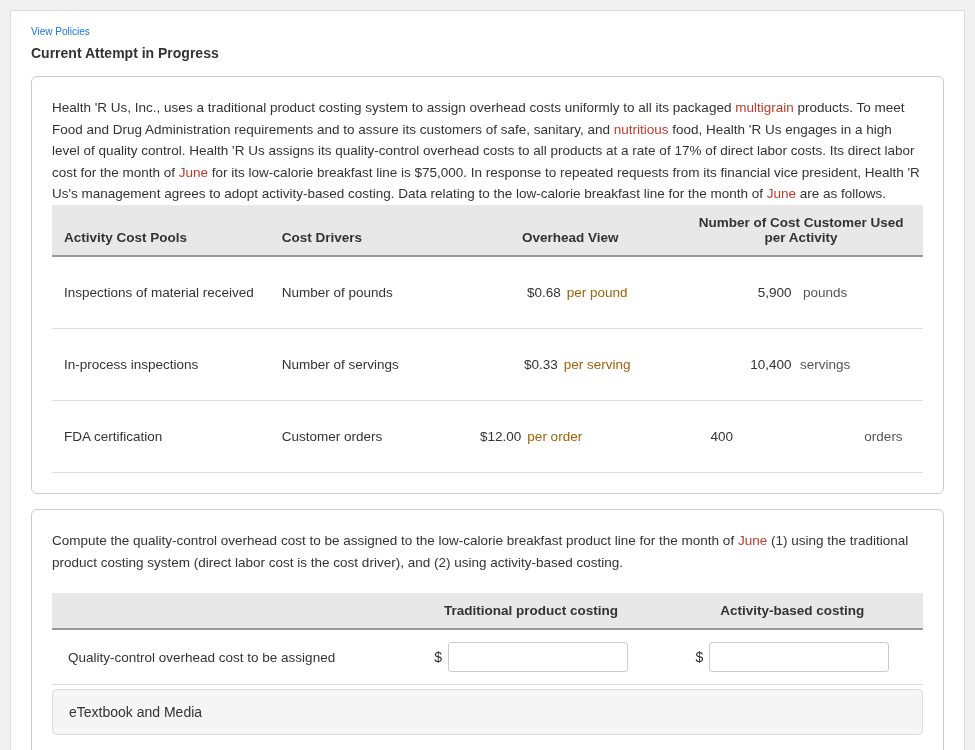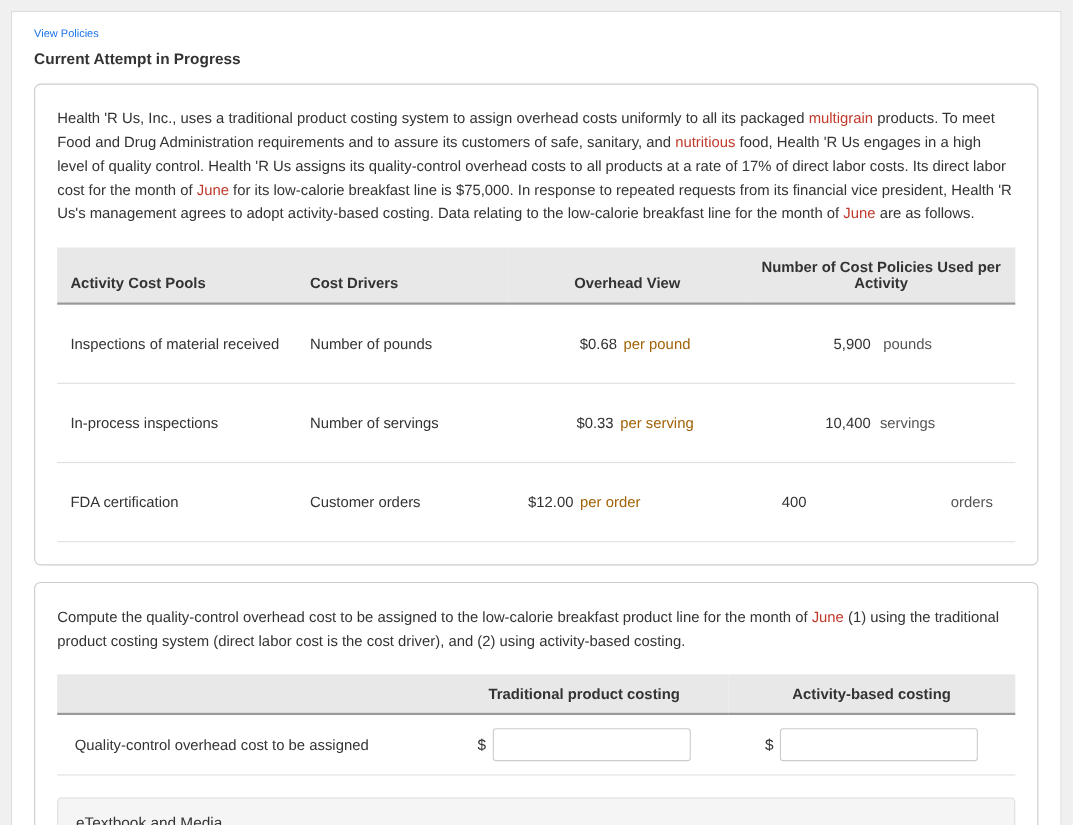--- a/index.html
+++ b/index.html
@@ -33,21 +33,20 @@
       border: 1px solid #ccc;
       border-radius: 6px;
       padding: 20px;
       margin-bottom: 15px;
       background: #fff;
     }
     .problem-text {
       font-size: 13.5px;
       line-height: 1.6;
       color: #333;
-      margin-bottom: 20px;
     }
     
     .data-table {
       width: 100%;
       border-collapse: collapse;
       font-size: 13.5px;
     }
     .data-table thead tr {
       background: #e8e8e8;
     }
@@ -107,21 +106,21 @@
     .compute-text {
       font-size: 13.5px;
       line-height: 1.6;
       margin-bottom: 20px;
       color: #333;
     }
     .cost-table {
       width: 100%;
       border-collapse: collapse;
       font-size: 13.5px;
-      margin-bottom: 20px;
+      margin-bottom: 4px;
     }
     .cost-table thead tr {
       background: #e8e8e8;
     }
     .cost-table thead th {
       padding: 10px 16px;
       text-align: center;
       font-weight: bold;
       border-bottom: 2px solid #999;
     }
@@ -176,21 +175,21 @@
     <p class="problem-text">
       Health 'R Us, Inc., uses a traditional product costing system to assign overhead costs uniformly to all its packaged <span style="color:#c0392b;">multigrain</span> products. To meet Food and Drug Administration requirements and to assure its customers of safe, sanitary, and <span style="color:#c0392b;">nutritious</span> food, Health 'R Us engages in a high level of quality control. Health 'R Us assigns its quality-control overhead costs to all products at a rate of 17% of direct labor costs. Its direct labor cost for the month of <span style="color:#c0392b;">June</span> for its low-calorie breakfast line is $75,000. In response to repeated requests from its financial vice president, Health 'R Us's management agrees to adopt activity-based costing. Data relating to the low-calorie breakfast line for the month of <span style="color:#c0392b;">June</span> are as follows.
     </p>
 
     <table class="data-table">
       <thead>
         <tr>
           <th class="left col-activity">Activity Cost Pools</th>
           <th class="left col-drivers">Cost Drivers</th>
           <th class="col-overhead">Overhead View</th>
-          <th class="col-number">Number of Cost Policies Used per Activity</th>
+          <th class="col-number">Number of Cost Customer Used per Activity</th>
         </tr>
       </thead>
       <tbody>
         <tr class="table-row">
           <td class="col-activity">Inspections of material received</td>
           <td class="col-drivers">Number of pounds</td>
           <td class="col-overhead">
             <div class="overhead-cell" style="justify-content:center;">
               <span class="overhead-amount">$0.68</span>
               <span class="overhead-unit">per pound</span>

